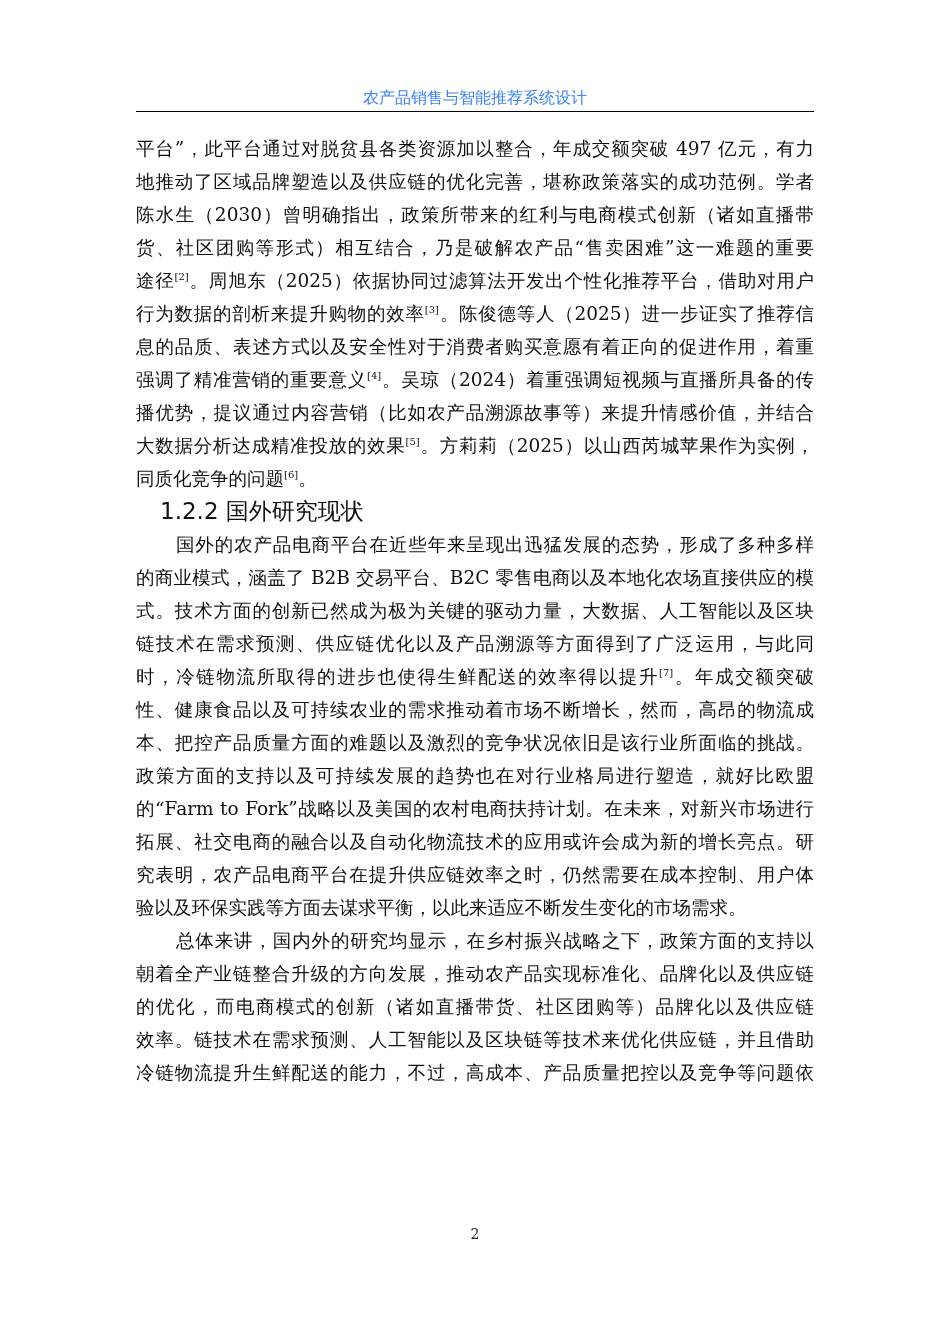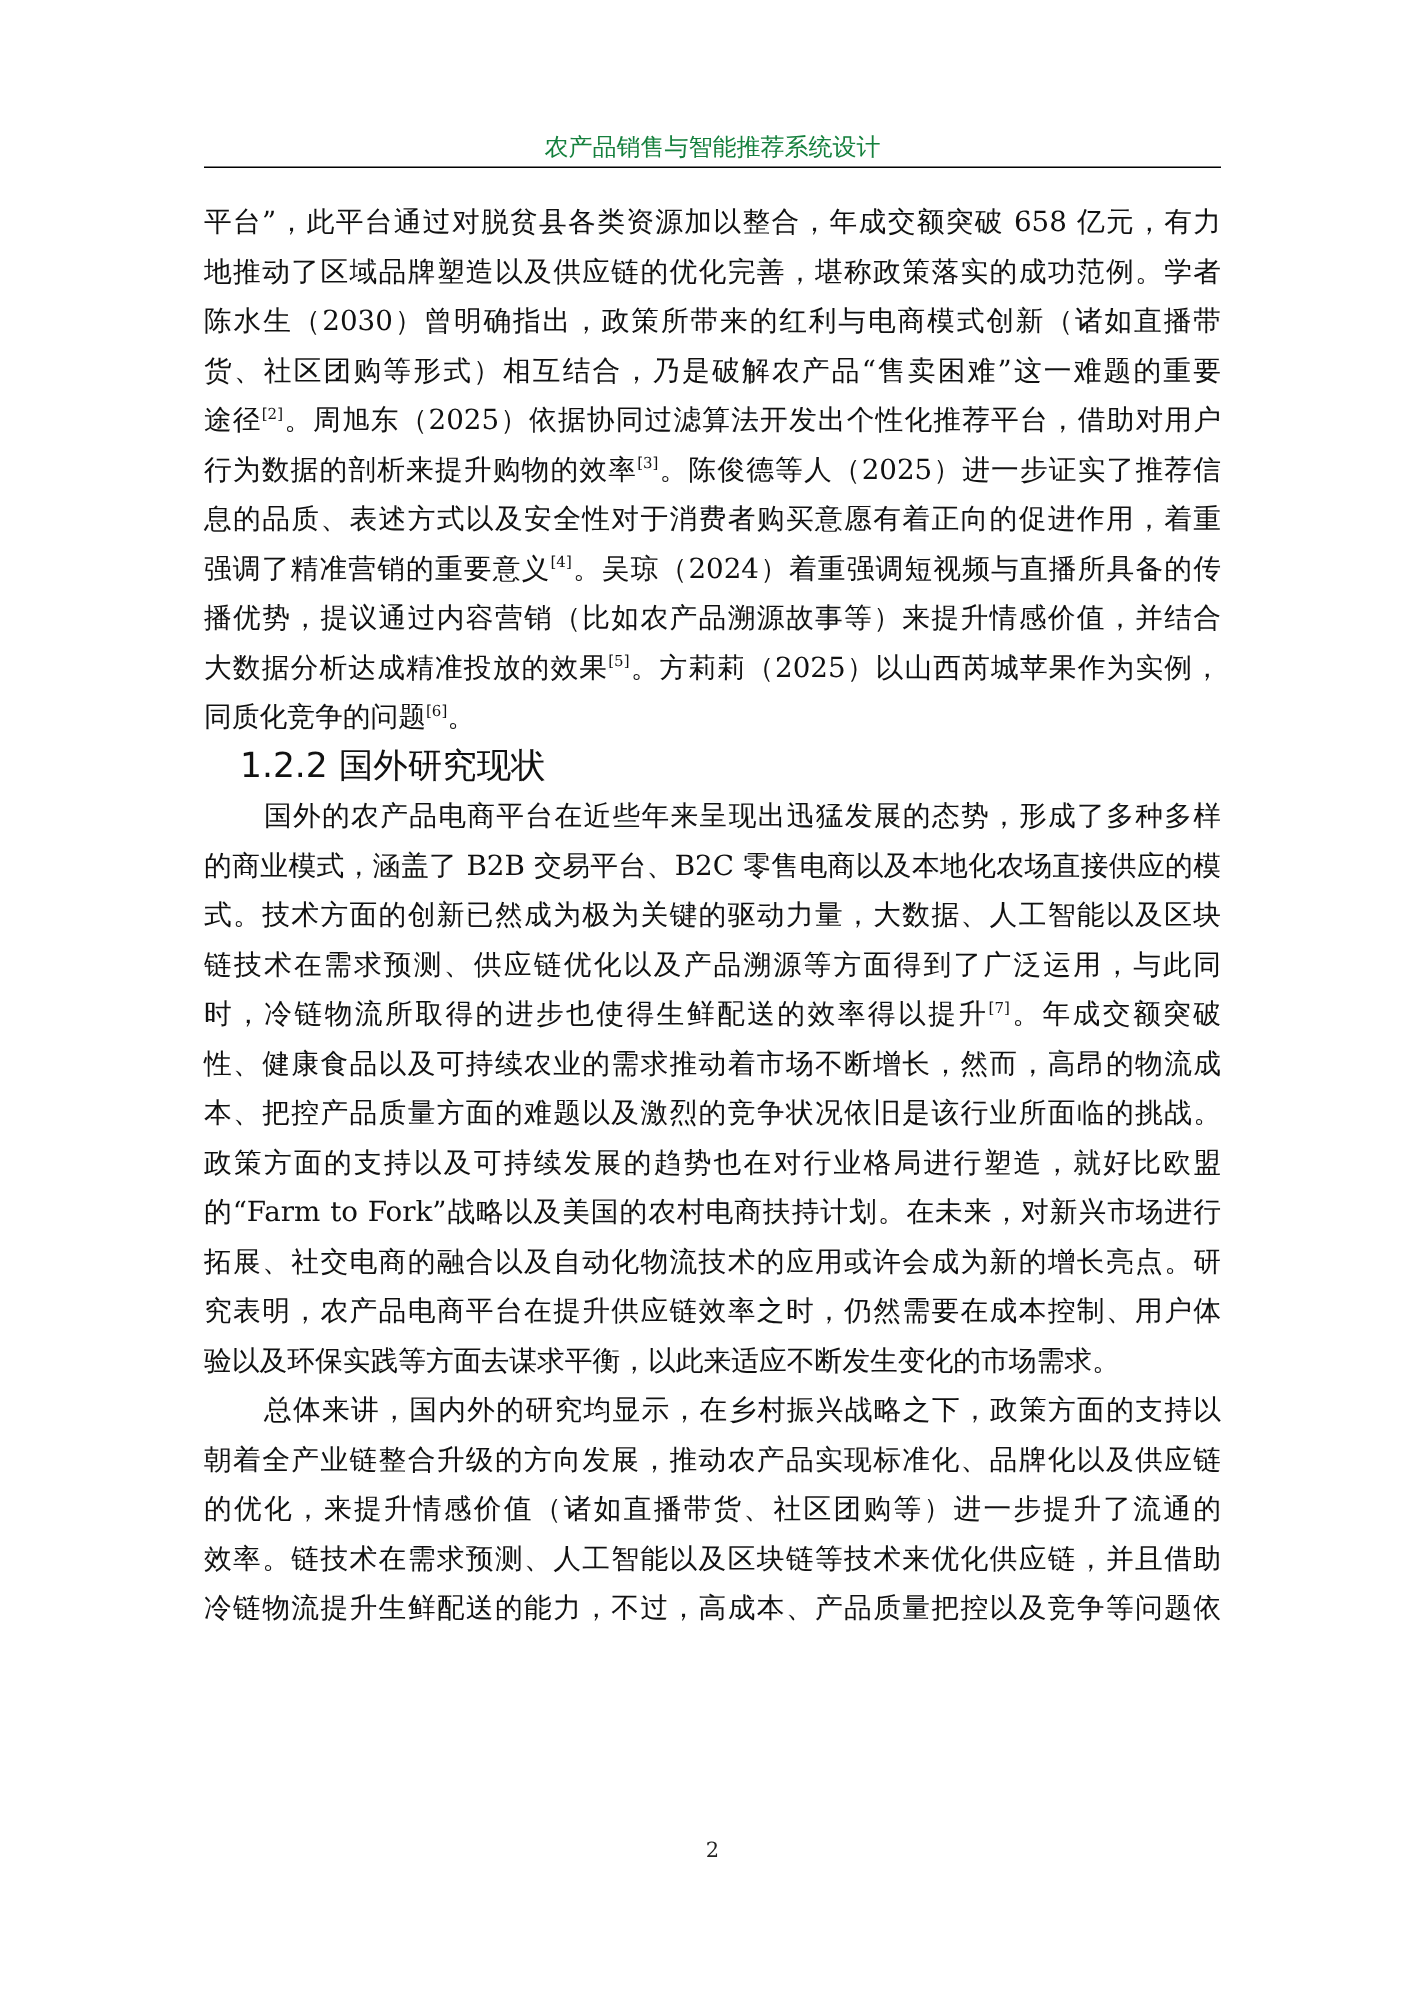--- a/index.html
+++ b/index.html
@@ -16,21 +16,21 @@
       font-family: "DejaVu Serif", "Liberation Serif", serif;
     }
     .page-header {
       position: absolute;
       left: 136px;
       top: 88px;
       width: 678px;
       text-align: center;
       font-size: 16px;
       line-height: 20px;
-      color: #15803d;
+      color: #3b82f6;
     }
     .header-rule {
       position: absolute;
       left: 136px;
       top: 111px;
       width: 678px;
       height: 0;
       border-top: 1px solid #000;
     }
     .body-text {
@@ -82,21 +82,21 @@
   </style>
 </head>
 <body>
 
 <div class="page-header">农产品销售与智能推荐系统设计</div>
 <div class="header-rule"></div>
 
 <div class="body-text">
 
   <div>
-    <span class="line">平台”，此平台通过对脱贫县各类资源加以整合，年成交额突破 658 亿元，有力</span>
+    <span class="line">平台”，此平台通过对脱贫县各类资源加以整合，年成交额突破 497 亿元，有力</span>
     <span class="line">地推动了区域品牌塑造以及供应链的优化完善，堪称政策落实的成功范例。学者</span>
     <span class="line">陈水生（2030）曾明确指出，政策所带来的红利与电商模式创新（诸如直播带</span>
     <span class="line">货、社区团购等形式）相互结合，乃是破解农产品“售卖困难”这一难题的重要</span>
     <span class="line"><span>途径</span><sup>[2]</sup><span>。周旭东（2025）依据协同过滤算法开发出个性化推荐平台，借助对用户</span></span>
     <span class="line"><span>行为数据的剖析来提升购物的效率</span><sup>[3]</sup><span>。陈俊德等人（2025）进一步证实了推荐信</span></span>
     <span class="line">息的品质、表述方式以及安全性对于消费者购买意愿有着正向的促进作用，着重</span>
     <span class="line"><span>强调了精准营销的重要意义</span><sup>[4]</sup><span>。吴琼（2024）着重强调短视频与直播所具备的传</span></span>
     <span class="line">播优势，提议通过内容营销（比如农产品溯源故事等）来提升情感价值，并结合</span>
     <span class="line"><span>大数据分析达成精准投放的效果</span><sup>[5]</sup><span>。方莉莉（2025）以山西芮城苹果作为实例，</span></span>
     <span class="line last"><span>同质化竞争的问题</span><sup>[6]</sup><span>。</span></span>
@@ -115,19 +115,19 @@
     <span class="line">政策方面的支持以及可持续发展的趋势也在对行业格局进行塑造，就好比欧盟</span>
     <span class="line">的“Farm to Fork”战略以及美国的农村电商扶持计划。在未来，对新兴市场进行</span>
     <span class="line">拓展、社交电商的融合以及自动化物流技术的应用或许会成为新的增长亮点。研</span>
     <span class="line">究表明，农产品电商平台在提升供应链效率之时，仍然需要在成本控制、用户体</span>
     <span class="line last">验以及环保实践等方面去谋求平衡，以此来适应不断发生变化的市场需求。</span>
   </div>
 
   <div>
     <span class="line indent">总体来讲，国内外的研究均显示，在乡村振兴战略之下，政策方面的支持以</span>
     <span class="line">朝着全产业链整合升级的方向发展，推动农产品实现标准化、品牌化以及供应链</span>
-    <span class="line">的优化，来提升情感价值（诸如直播带货、社区团购等）进一步提升了流通的</span>
+    <span class="line">的优化，而电商模式的创新（诸如直播带货、社区团购等）品牌化以及供应链</span>
     <span class="line">效率。链技术在需求预测、人工智能以及区块链等技术来优化供应链，并且借助</span>
     <span class="line">冷链物流提升生鲜配送的能力，不过，高成本、产品质量把控以及竞争等问题依</span>
   </div>
 </div>
 
 <div class="page-number">2</div>
 
 </body></html>

